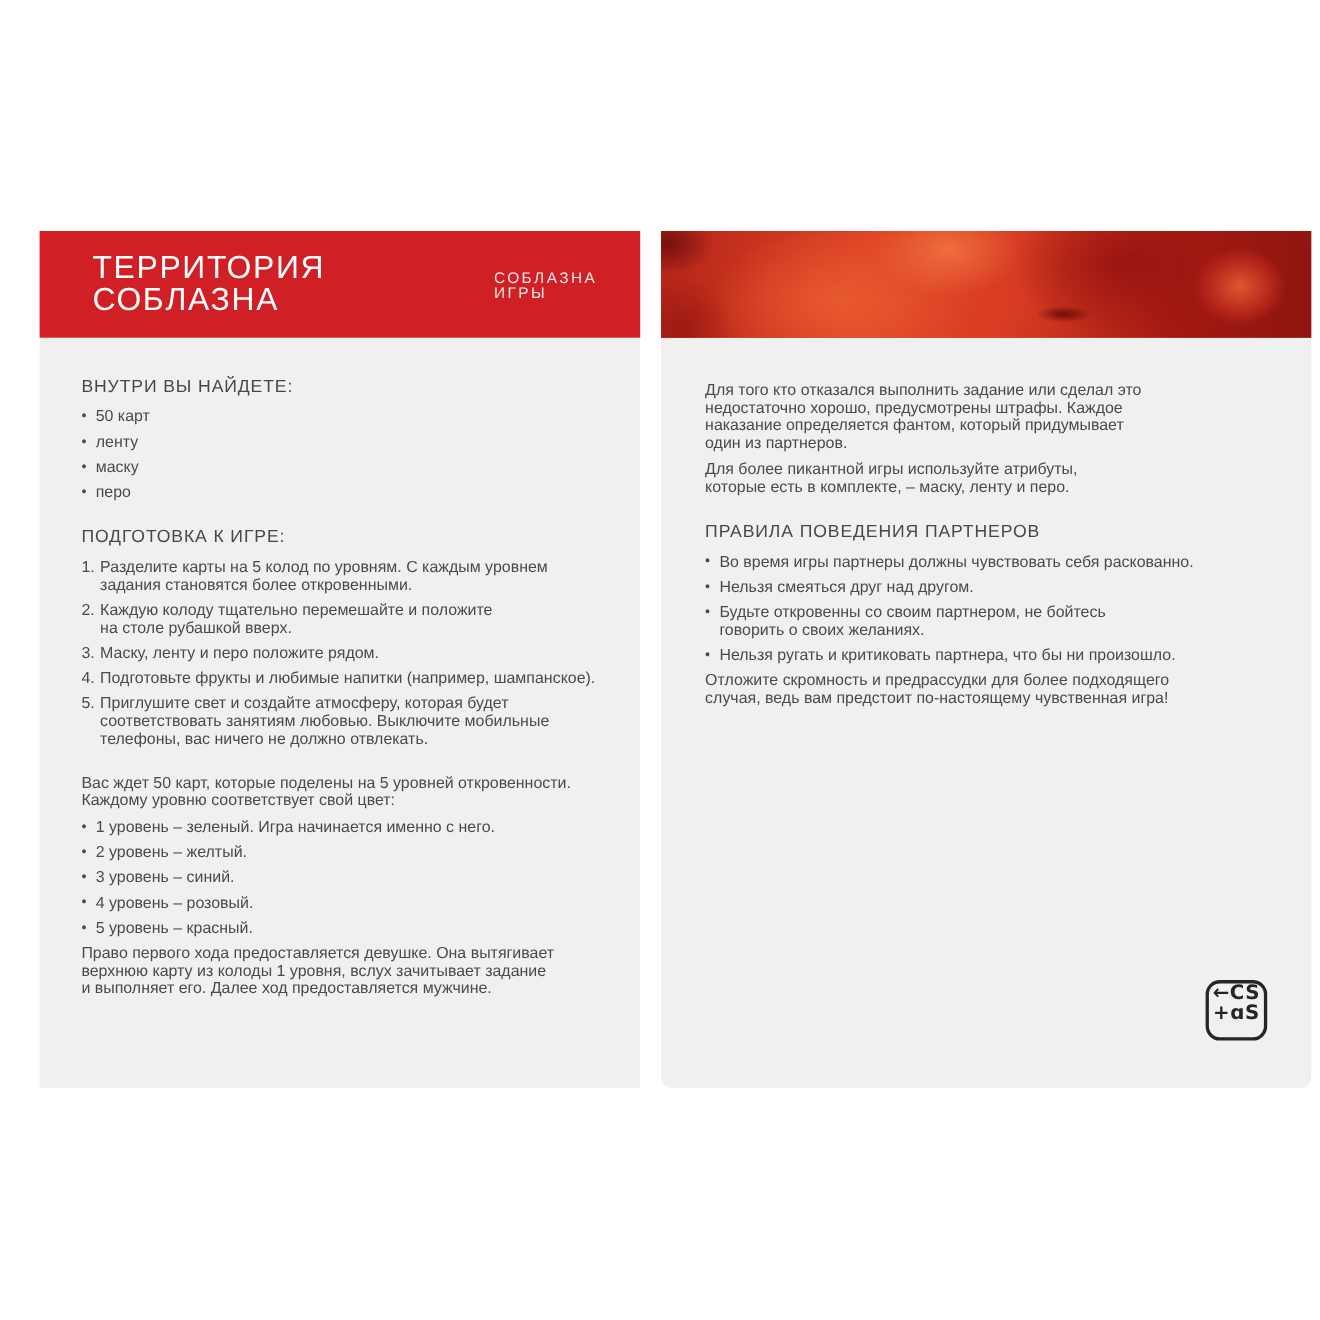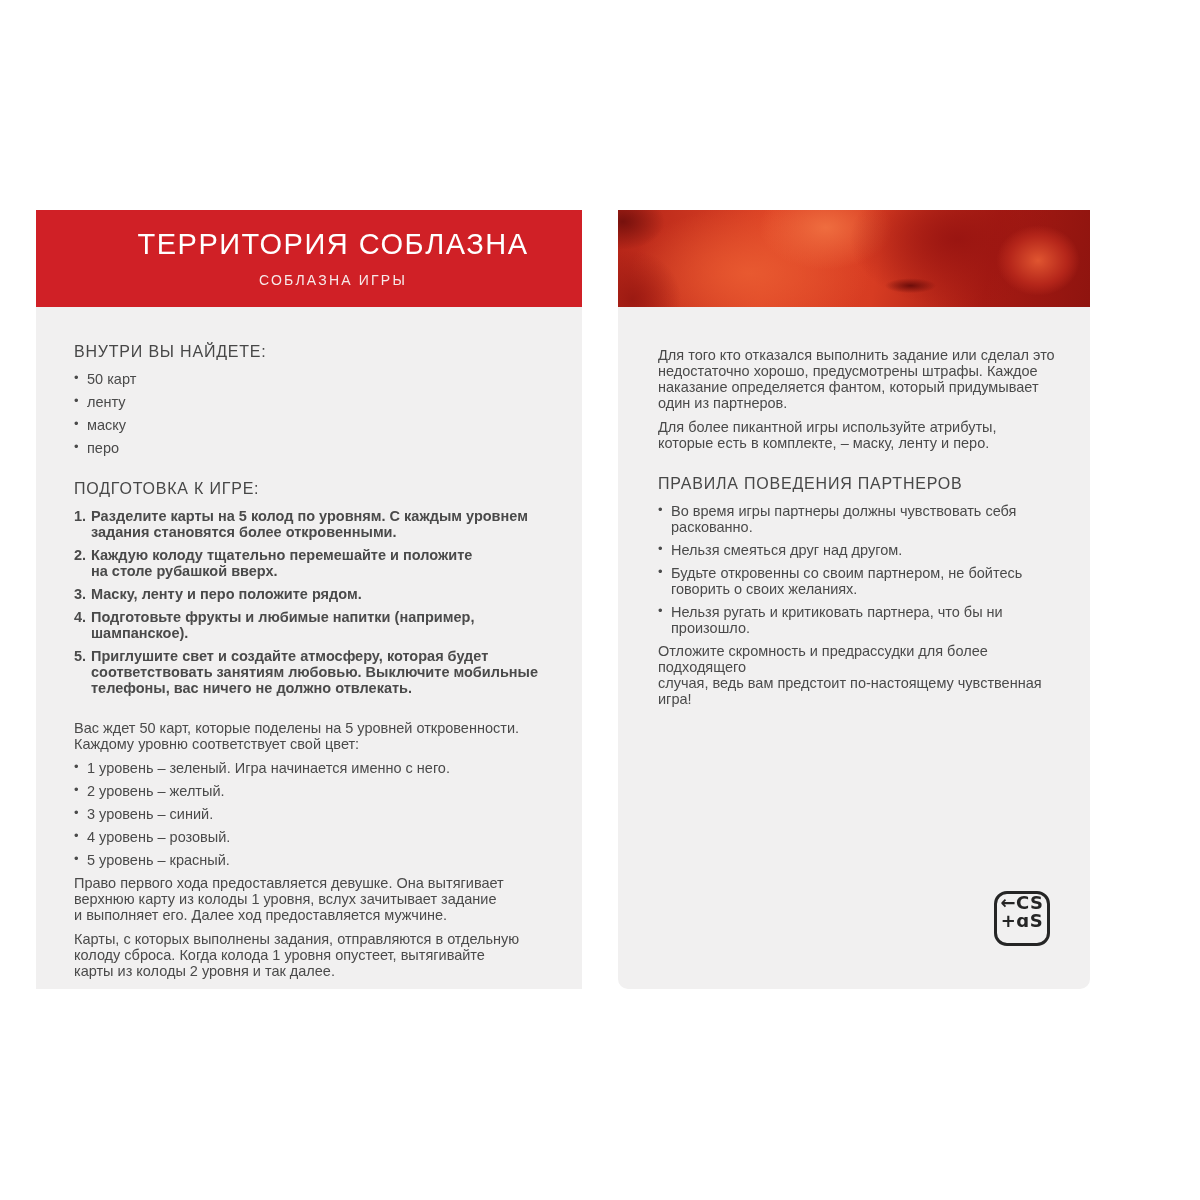--- a/index.html
+++ b/index.html
@@ -5,26 +5,26 @@
   html,body { margin:0; padding:0; }
   body {
     width:1200px; height:1200px; background:#ffffff;
     font-family:"Liberation Sans","DejaVu Sans",sans-serif;
     -webkit-font-smoothing:antialiased;
   }
   .canvas { position:relative; width:1200px; height:1200px; background:#ffffff; overflow:hidden; }
 
   .page { position:absolute; top:210px; height:779px; background:#f1f0f0; }
   .page-left  { left:36px;  width:546px; }
-  .page-right { left:618px; width:472px;border-radius:10px; }
+  .page-right { left:601px; width:591px;border-radius:10px; }
 
   
   .red-header {
     height:97px; background:#d02026;
-    display:flex; flex-direction:column; align-items:center; justify-content:center; gap:14px;padding-left:48px;
+    display:flex; flex-direction:row; align-items:center; justify-content:center; gap:14px;padding-left:48px;
   }
   .title {
     color:#ffffff; font-size:29px; font-weight:500; letter-spacing:1.5px; line-height:1;
   }
   .subtitle {
     color:#f7e9e9; font-size:14px; font-weight:400; letter-spacing:2.2px; line-height:1;
   }
 
   
   .photo-header {
@@ -59,21 +59,21 @@
   ul.bullets li {
     position:relative; padding-left:13px; margin-bottom:7px; white-space:pre-line;
   }
   ul.bullets li::before {
     content:"\2022"; position:absolute; left:0; top:-1px; font-size:13px; color:#4a4a4a;
   }
 
   ol.numbered { list-style:none; margin:0; padding:0; counter-reset:num; }
   ol.numbered li {
     position:relative; padding-left:17px; margin-bottom:7px;
-    white-space:pre-line; counter-increment:num;font-weight:bold;
+    white-space:pre-line; counter-increment:num;
   }
   ol.numbered li::before {
     content:counter(num) "."; position:absolute; left:0; top:0;
   }
 
   .logo-box {
     position:absolute; top:681px; right:40px; width:50px; height:49px;
     border:3.5px solid #252525; border-radius:13px;
     display:flex; flex-direction:column; align-items:center; justify-content:flex-start;
     color:#252525; background:transparent;
@@ -126,23 +126,20 @@
         <ul class="bullets">
           <li>1 уровень – зеленый. Игра начинается именно с него.</li>
           <li>2 уровень – желтый.</li>
           <li>3 уровень – синий.</li>
           <li>4 уровень – розовый.</li>
           <li>5 уровень – красный.</li>
         </ul>
         <p class="para">Право первого хода предоставляется девушке. Она вытягивает
 верхнюю карту из колоды 1 уровня, вслух зачитывает задание
 и выполняет его. Далее ход предоставляется мужчине.</p>
-        <p class="para">Карты, с которых выполнены задания, отправляются в отдельную
-колоду сброса. Когда колода 1 уровня опустеет, вытягивайте
-карты из колоды 2 уровня и так далее.</p>
       </div>
 
     </div>
   </div>
 
   <div class="page page-right">
     <div class="photo-header"></div>
     <div class="content content-right">
 
       <p class="para">Для того кто отказался выполнить задание или сделал это

